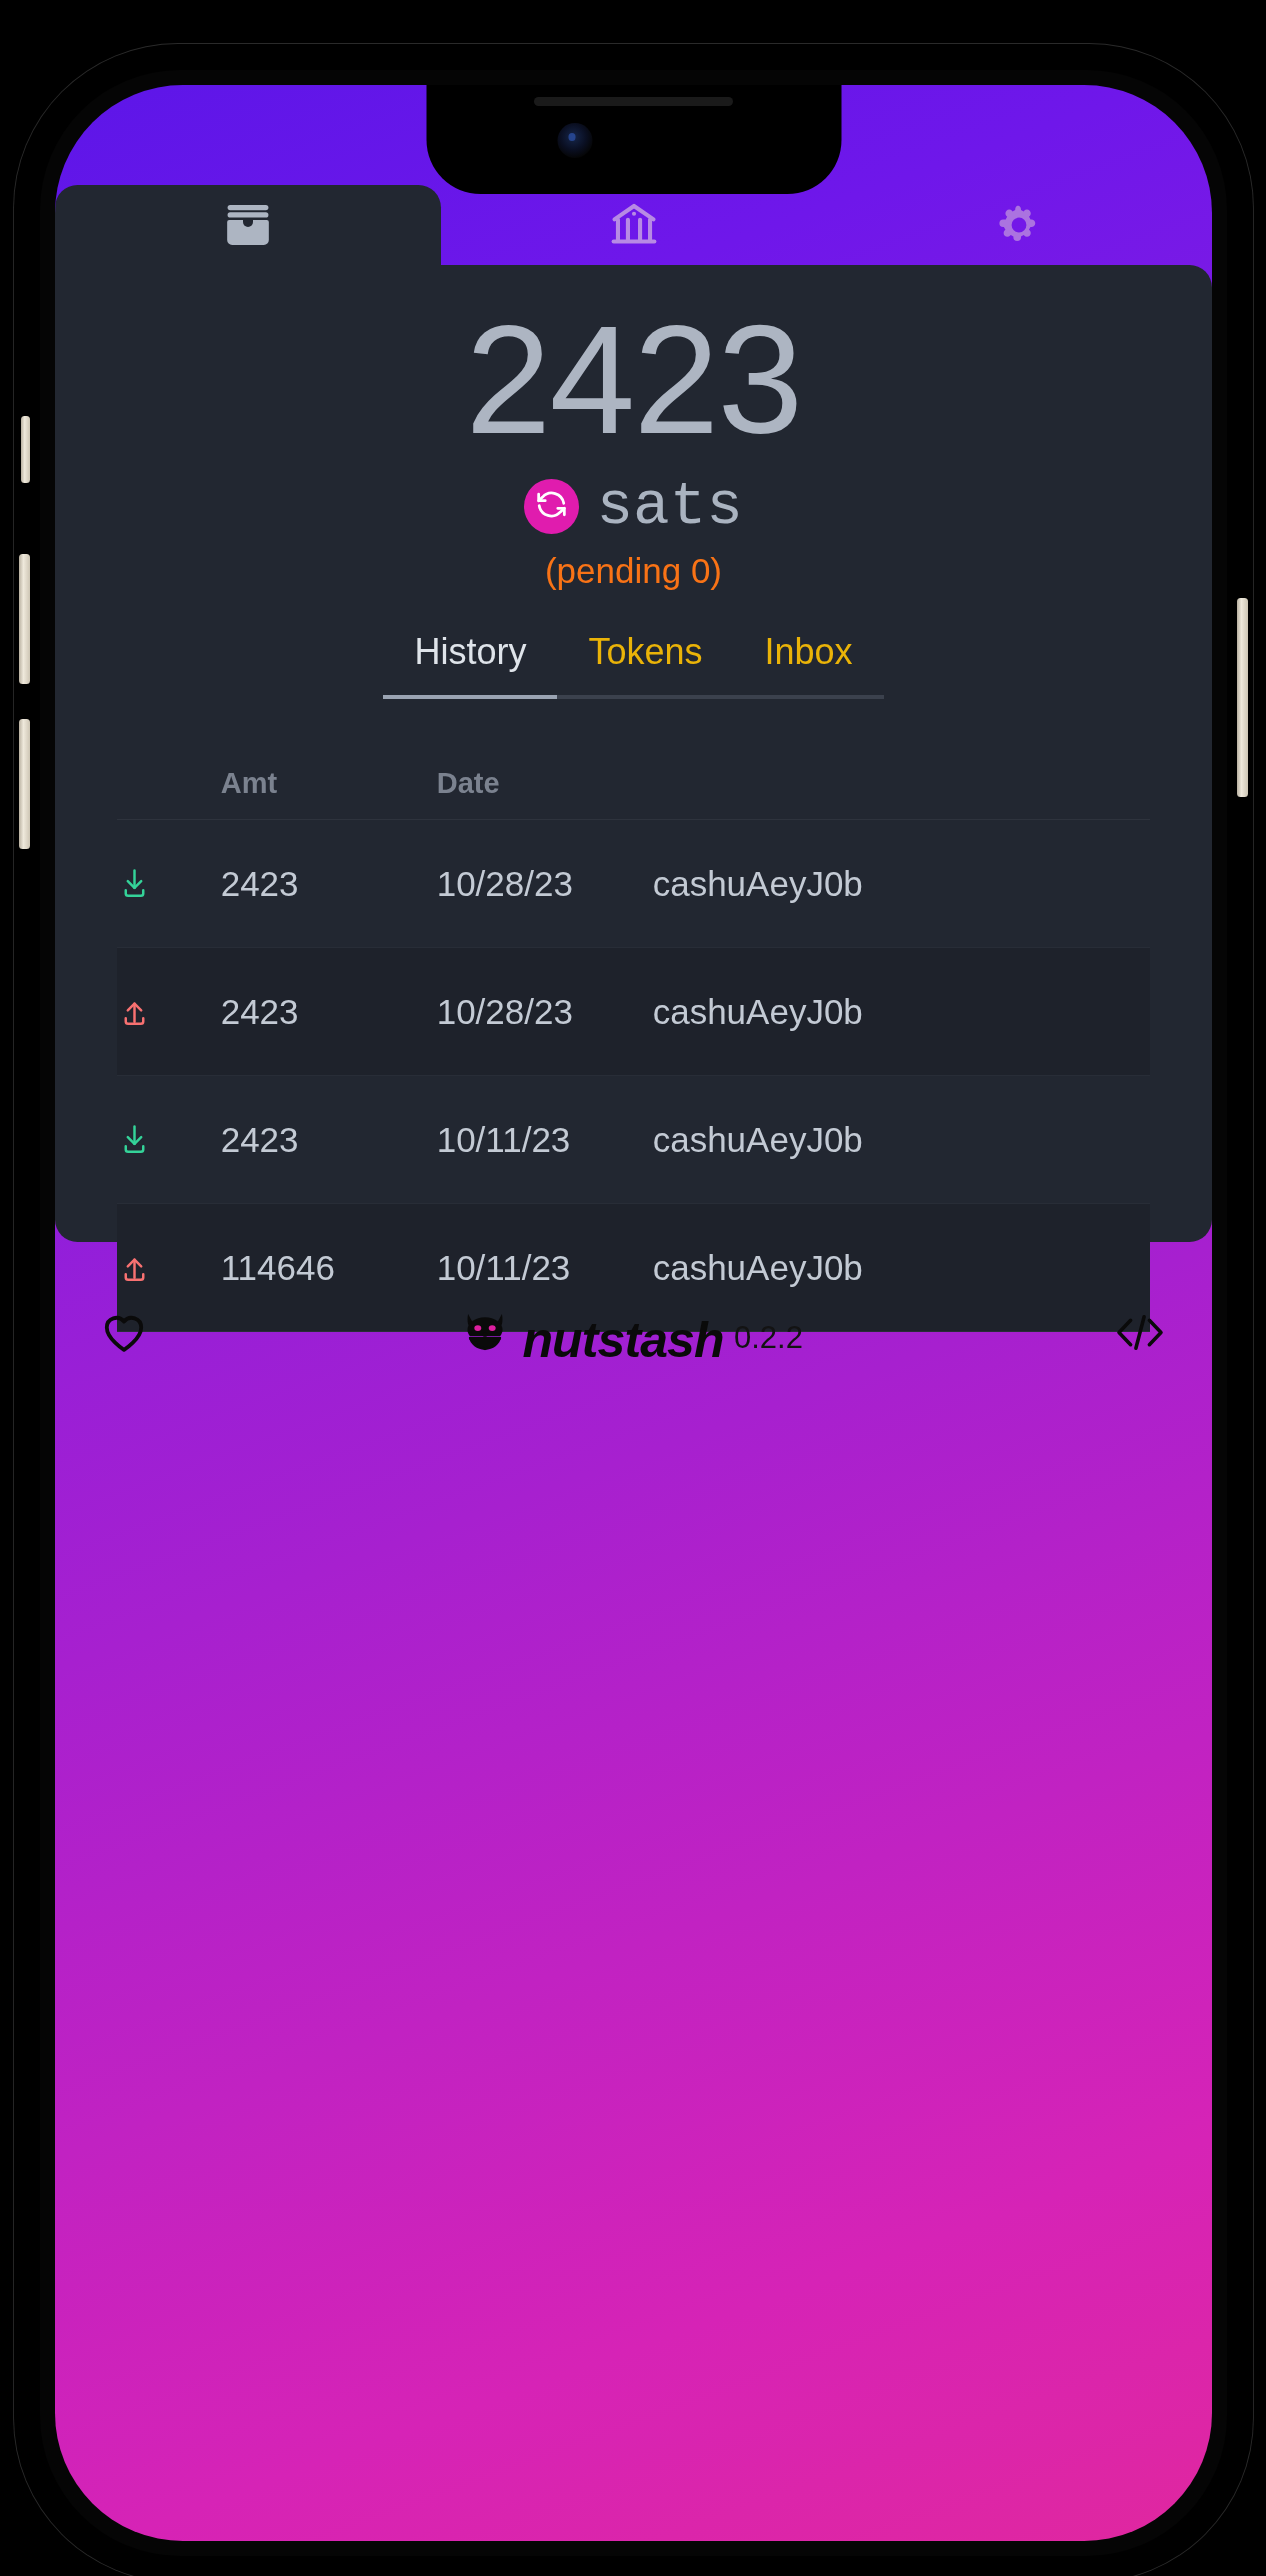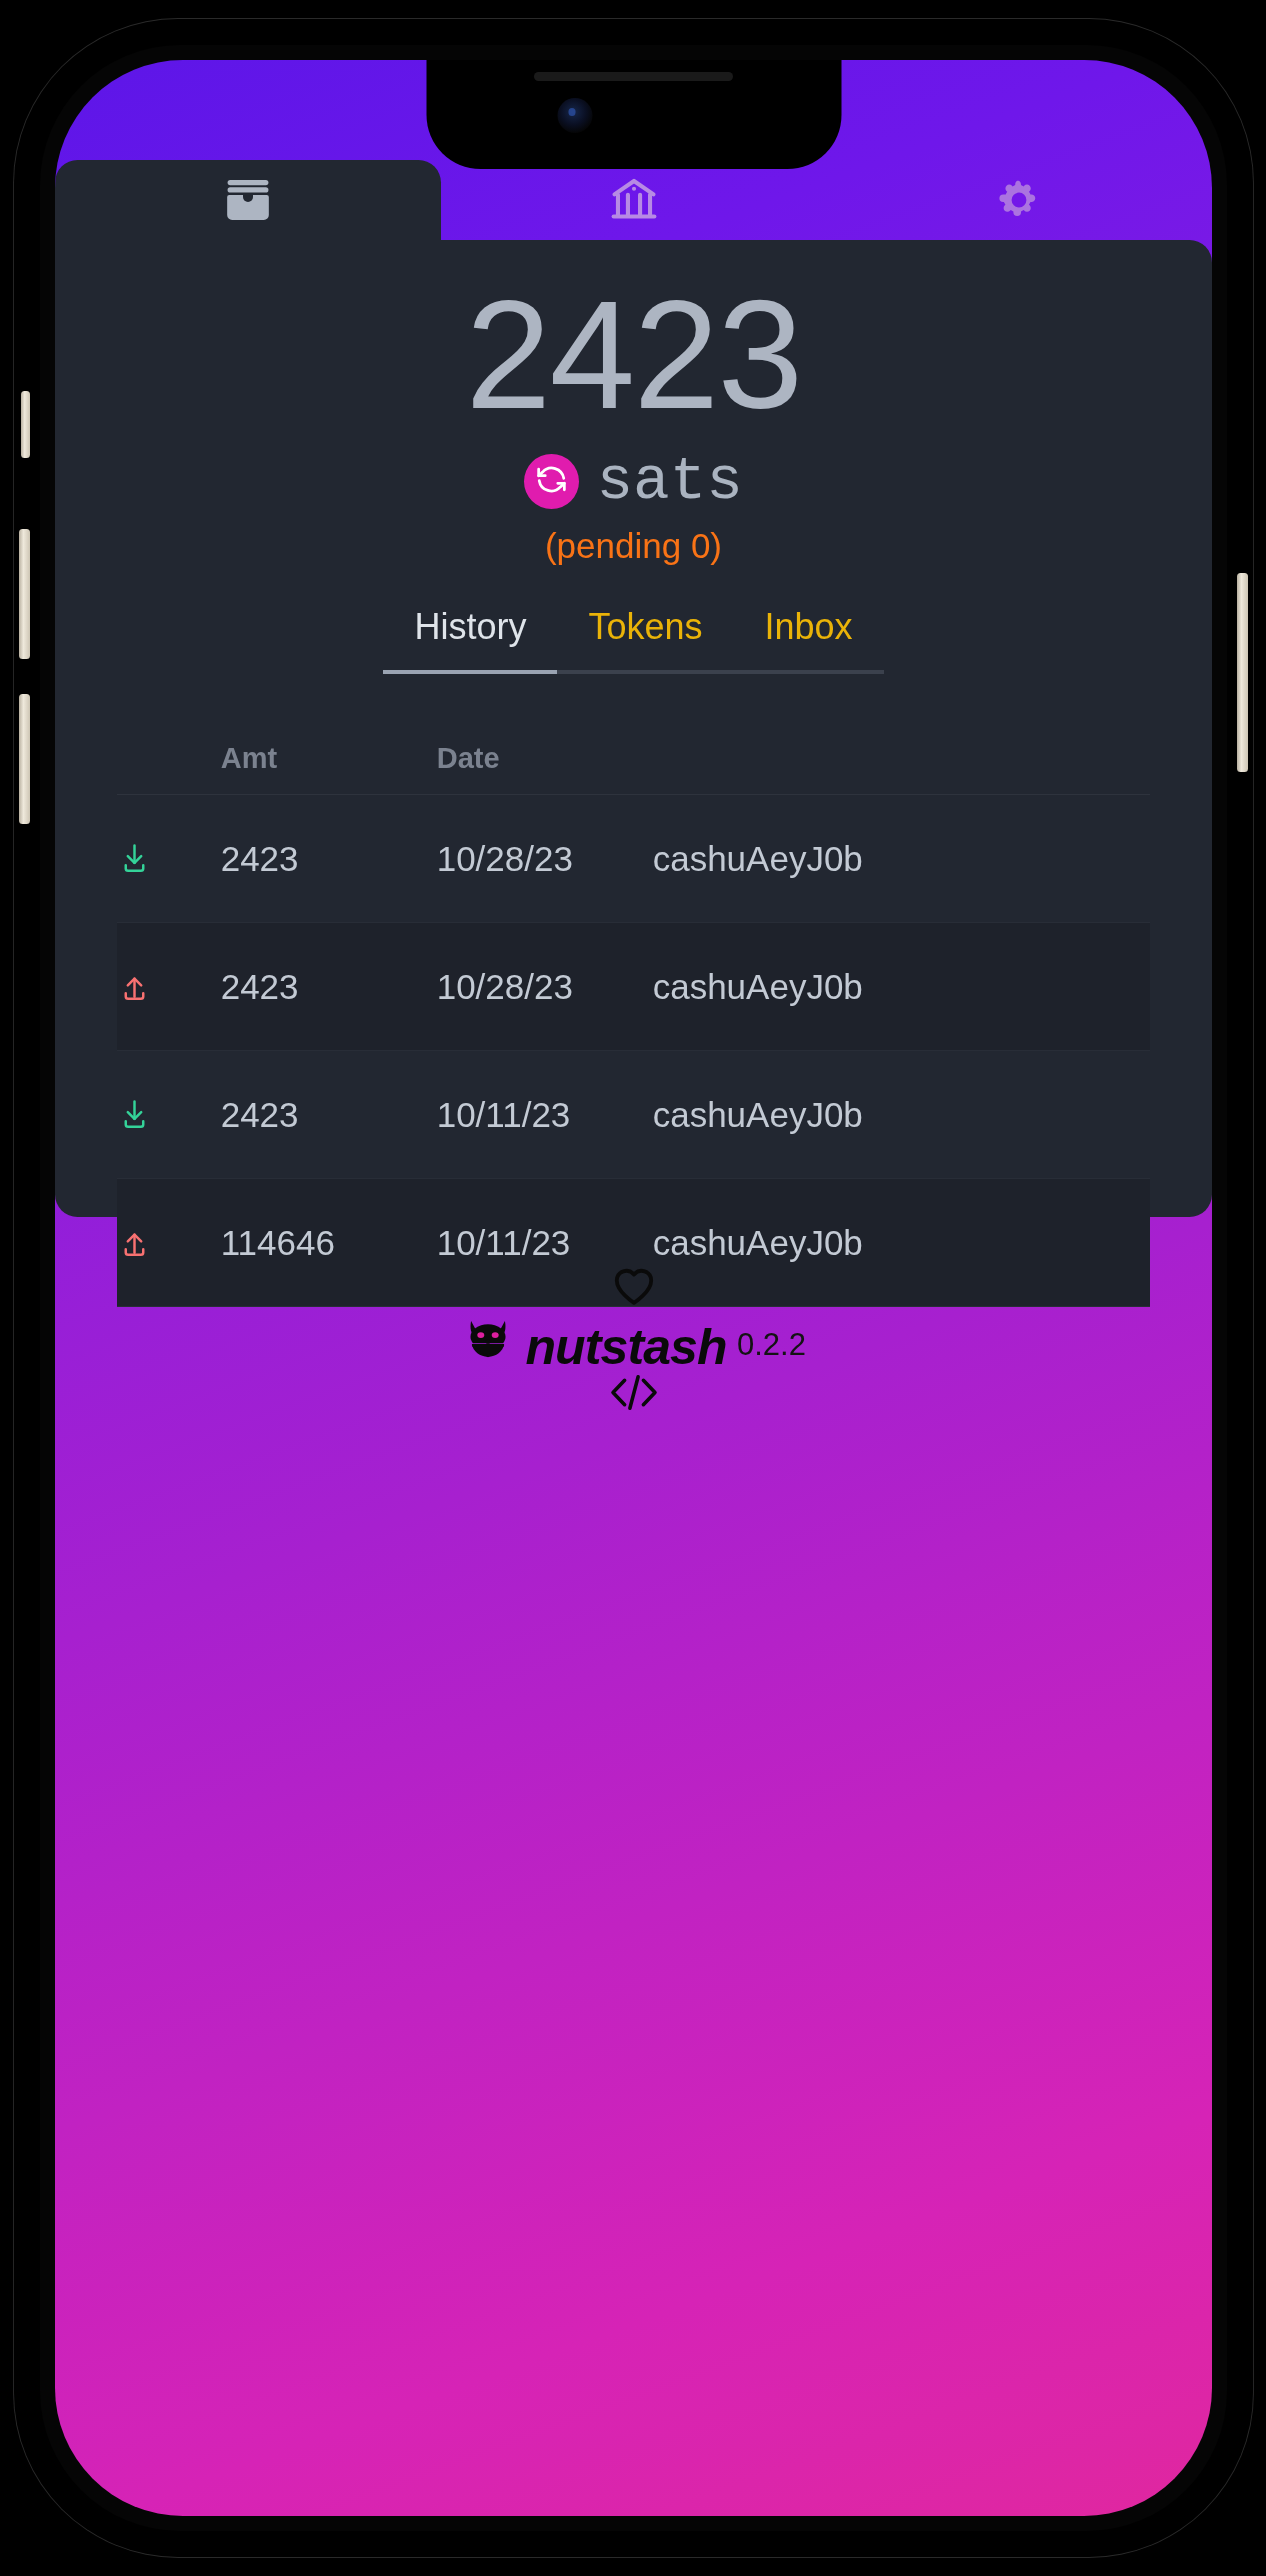--- a/index.html
+++ b/index.html
@@ -10,20 +10,21 @@
     background: #000000;
     font-family: "Liberation Sans", sans-serif;
     overflow: hidden;
   }
 
   #stage {
     position: relative;
     width: 1266px;
     height: 2356px;
     background: #000;
+    margin-top: 25px;
   }
 
   
   .phone-outer {
     position: absolute;
     left: 14px;
     top: 19px;
     width: 1239px;
     height: 2538px;
     border-radius: 164px;
@@ -263,21 +264,20 @@
   
   .footer {
     position: absolute;
     left: 0; right: 0;
     top: 1202px;
     height: 95px;
     display: flex;
     align-items: center;
     justify-content: space-between;
     padding: 0 45px;
-    flex-direction: column;
   }
   .brand {
     display: flex;
     align-items: flex-end;
     gap: 10.4px;
   }
   .brand-word {
     font-family: "Liberation Sans", sans-serif;
     font-style: italic;
     font-weight: 700;

